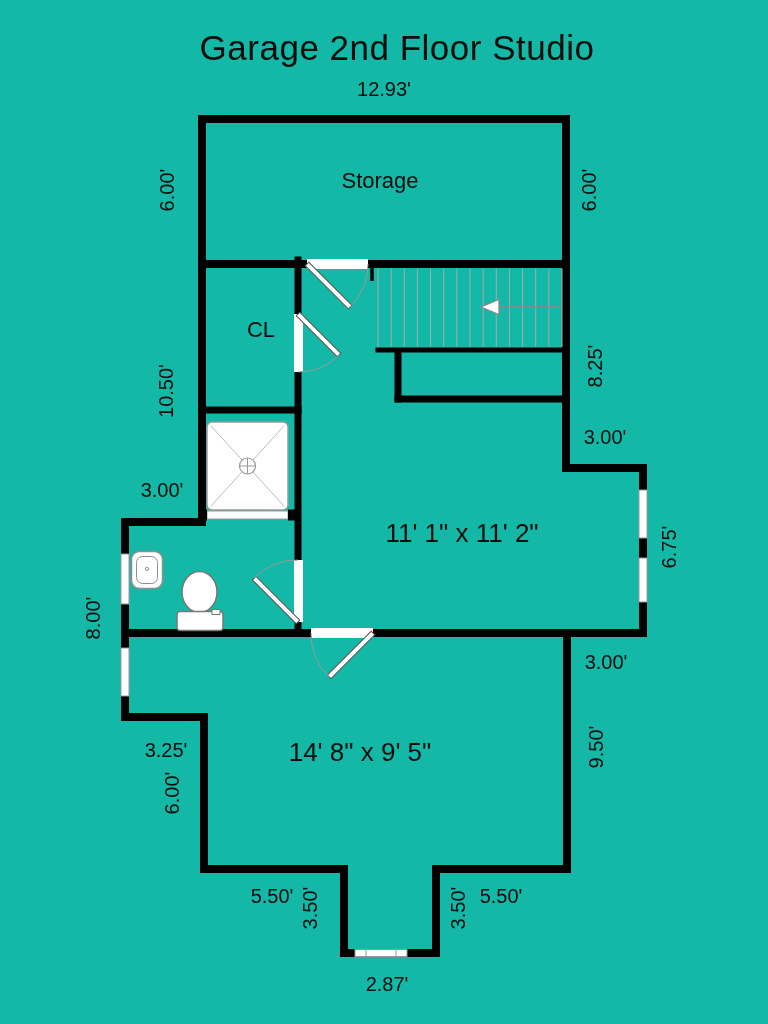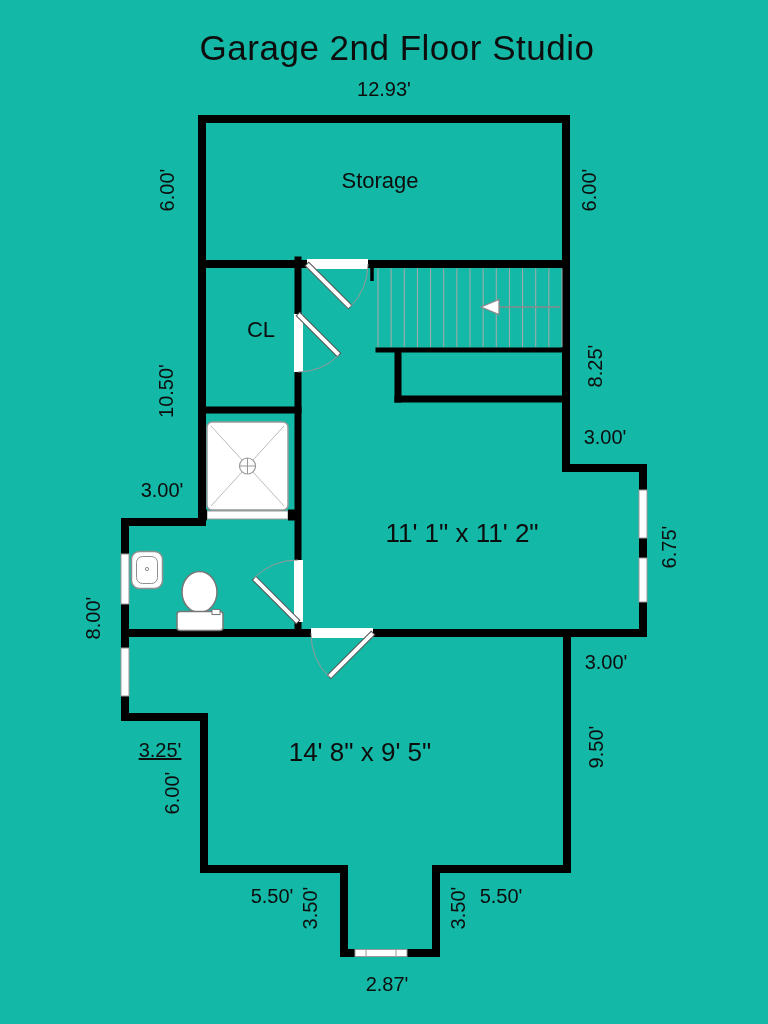--- a/index.html
+++ b/index.html
@@ -146,21 +146,21 @@
   <div class="lbl" style="left:384px; top:89px;">12.93'</div>
   <div class="lbl v" style="left:167px; top:190px;">6.00'</div>
   <div class="lbl v" style="left:589px; top:190px;">6.00'</div>
   <div class="lbl v" style="left:166px; top:391px;">10.50'</div>
   <div class="lbl v" style="left:595px; top:366px;">8.25'</div>
   <div class="lbl" style="left:162px; top:490px;">3.00'</div>
   <div class="lbl" style="left:605px; top:437px;">3.00'</div>
   <div class="lbl v" style="left:669px; top:547px;">6.75'</div>
   <div class="lbl v" style="left:93px; top:618px;">8.00'</div>
   <div class="lbl" style="left:606px; top:662px;">3.00'</div>
-  <div class="lbl" style="left:160px; top:750px;text-decoration:underline;">3.25'</div>
+  <div class="lbl" style="left:166px; top:750px;">3.25'</div>
   <div class="lbl v" style="left:172px; top:793px;">6.00'</div>
   <div class="lbl v" style="left:596px; top:747px;">9.50'</div>
   <div class="lbl" style="left:272px; top:896px;">5.50'</div>
   <div class="lbl v" style="left:310px; top:908px;">3.50'</div>
   <div class="lbl v" style="left:458px; top:908px;">3.50'</div>
   <div class="lbl" style="left:501px; top:896px;">5.50'</div>
   <div class="lbl" style="left:387px; top:984px;">2.87'</div>
 </div>
 
 </body></html>

